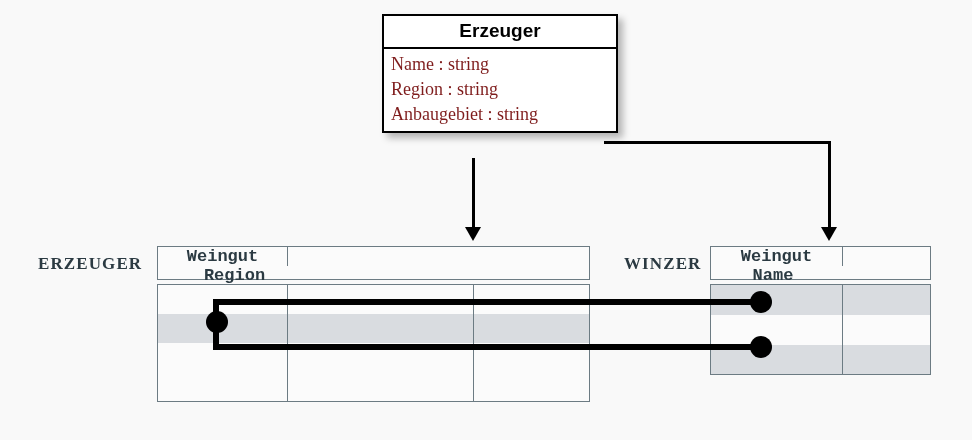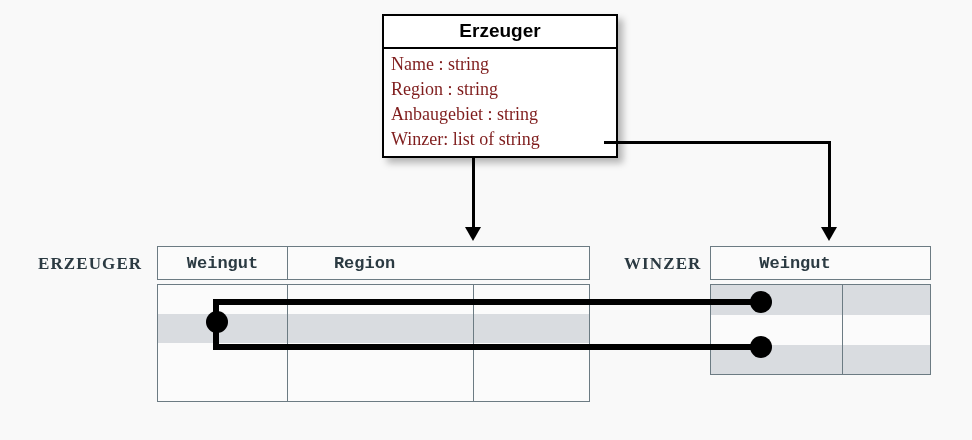--- a/index.html
+++ b/index.html
@@ -62,20 +62,21 @@
     color: #2b3a42;
     white-space: nowrap;
   }
   .tbl-header {
     position: absolute;
     display: flex;
     border: 1px solid #6c7b83;
     background: #fbfbfb;
     box-sizing: border-box;
     height: 34px;
+    flex-direction: column;
   }
   .tbl-header .cell {
     display: flex;
     align-items: center;
     justify-content: center;
     font-family: "Liberation Mono", monospace;
     font-weight: bold;
     font-size: 17px;
     color: #2b3a42;
     border-right: 1px solid #6c7b83;
@@ -135,21 +136,20 @@
 <body>
 
 <div id="stage">
 
   <div class="uml-box">
     <div class="uml-title">Erzeuger</div>
     <div class="uml-attrs">
       <div class="uml-attr">Name : string</div>
       <div class="uml-attr">Region : string</div>
       <div class="uml-attr">Anbaugebiet : string</div>
-      <div class="uml-attr">Winzer: list of string</div>
     </div>
   </div>
 
   <div class="thin-line" style="left:472px; top:158px; width:3px; height:70px;"></div>
   <div class="arrow-head-down" style="left:465px; top:227px;"></div>
 
   <div class="thin-line" style="left:604px; top:141px; width:24px; height:3px;"></div>
   <div class="thin-line" style="left:625px; top:141px; width:206px; height:3px;"></div>
   <div class="thin-line" style="left:828px; top:141px; width:3px; height:87px;"></div>
   <div class="arrow-head-down" style="left:821px; top:227px;"></div>
@@ -181,20 +181,21 @@
       <div class="cell" style="width:130px;"></div>
       <div class="cell" style="width:186px;"></div>
       <div class="cell" style="width:115px;"></div>
     </div>
   </div>
 
   <div class="rel-label" style="left:624px; top:254px;">WINZER</div>
 
   <div class="tbl-header" style="left:710px; top:246px; width:221px;">
     <div class="cell" style="width:132px;">Weingut</div>
+    <div class="cell" style="width:88px;">Name</div>
   </div>
 
   <div class="tbl-body" style="left:710px; top:284px; width:221px; height:91px;">
     <div class="row shaded" style="height:30px;">
       <div class="cell" style="width:132px;"></div>
       <div class="cell" style="width:87px;"></div>
     </div>
     <div class="row" style="height:30px;">
       <div class="cell" style="width:132px;"></div>
       <div class="cell" style="width:87px;"></div>

